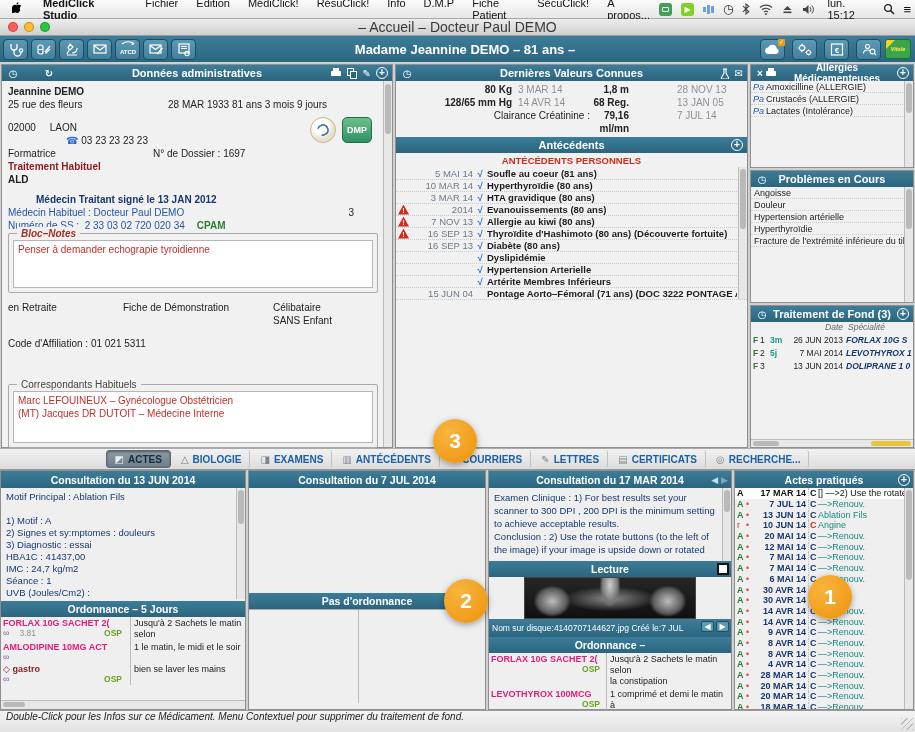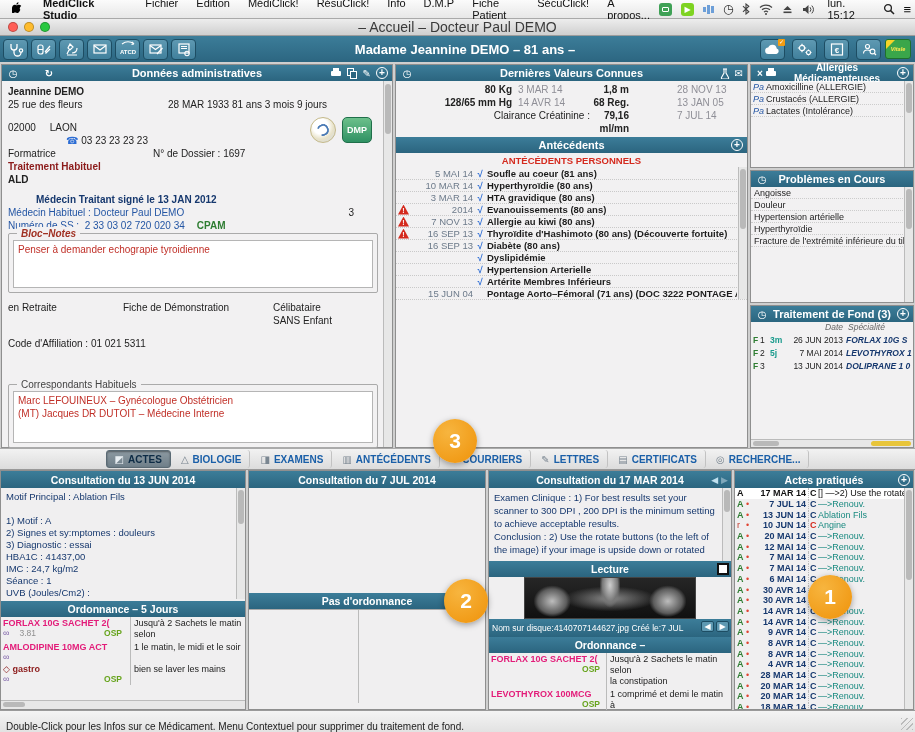--- a/index.html
+++ b/index.html
@@ -185,21 +185,21 @@
   .act-dot { width:7px; color:#e04432; font-size:9px; }
   .act-date { width:53px; text-align:right; color:#16386e; font-weight:bold; }
   .act-c { width:10px; color:#16386e; font-weight:bold; padding-left:1px; border-left:1px dotted #bbb; margin-left:2px; }
   .act-c.redc { color:#d42a1e; }
   .act-row.sel .act-date, .act-row.sel .act-c { color:#111; }
   .act-lbl { flex:1; color:#1a8a80; overflow:hidden; }
   .act-row.sel .act-lbl { color:#111; }
 
   
   #statusbar { left:0; top:710px; width:915px; height:22px; background:linear-gradient(#f4f4f4,#e2e2e2);
-    border-top:1px solid #9a9a9a; font-size:10px; color:#222; display:flex; align-items:flex-end; padding:0 6px; }
+    border-top:1px solid #9a9a9a; font-size:10px; color:#222; display:flex; align-items:flex-start; padding:0 6px;font-style:italic; }
   #statusbar .grip { position:absolute; right:2px; bottom:2px; width:12px; height:12px;
     background:repeating-linear-gradient(135deg,#bbb 0 1px,transparent 1px 4px); }
 
   
   .badge { position:absolute; width:44px; height:44px; border-radius:50%; background:radial-gradient(circle at 35% 30%,#f7b53f,#ef9209);
     color:#fff; font-size:21px; font-weight:bold; display:flex; align-items:center; justify-content:center;
     box-shadow:0 2px 6px rgba(0,0,0,.35); z-index:60; }
   #badge3 { left:433px; top:419px; }
   #badge2 { left:444px; top:579px; }
   #badge1 { left:808px; top:575px; }

